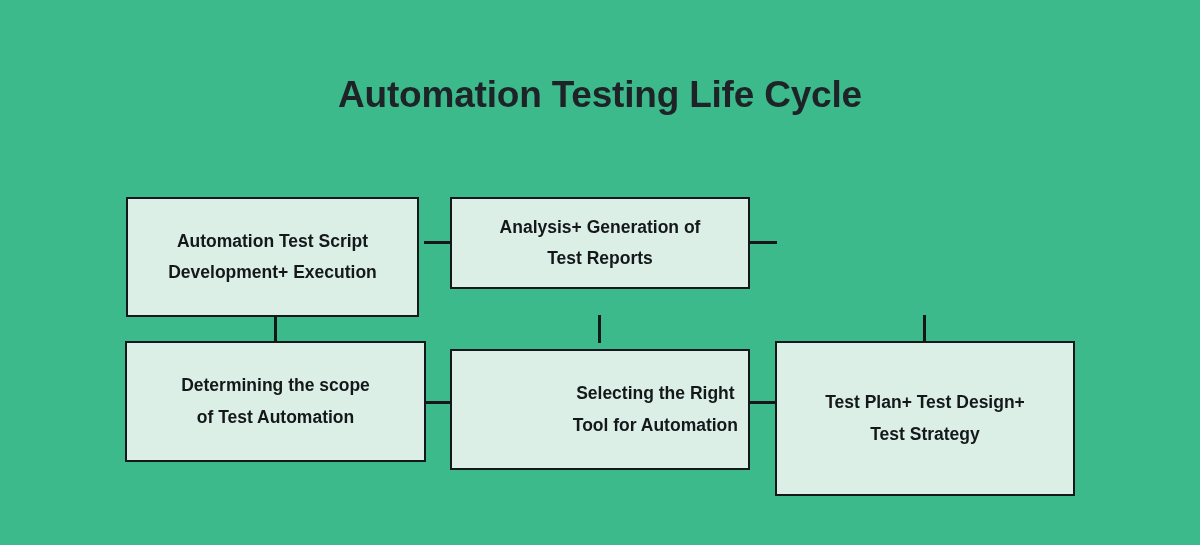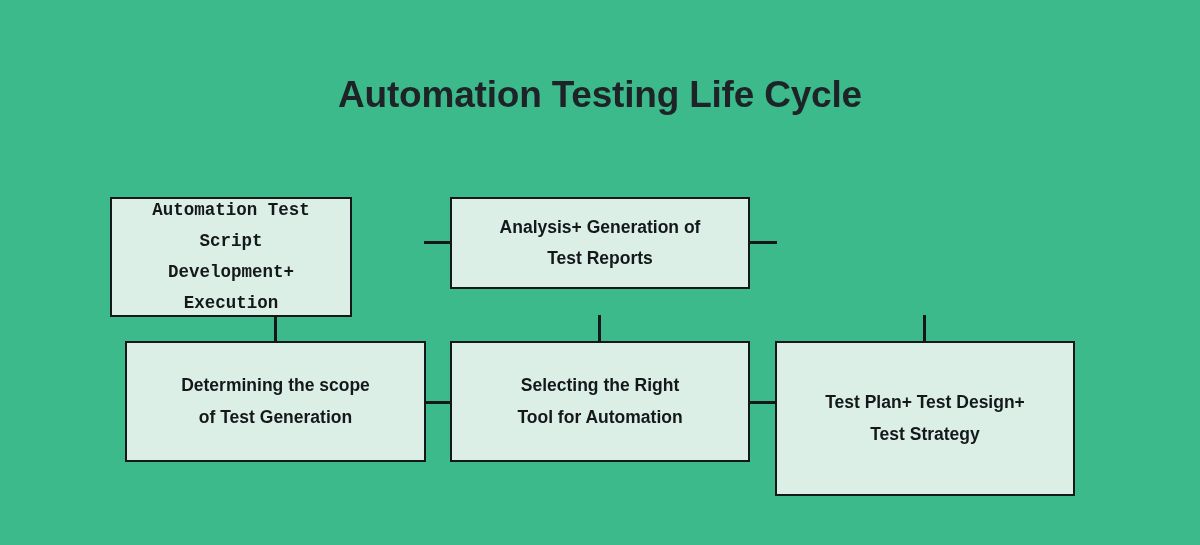--- a/index.html
+++ b/index.html
@@ -42,26 +42,26 @@
   }
   .node-label {
     font-size: 17.5px;
     font-weight: bold;
     line-height: 1.78;
     color: #14181a;
     padding: 0 10px;
     white-space: pre-line;
   }
   
-  #node-1 { left: 110px; top: 197px; width: 242px; height: 120px; font-family: Liberation Mono, monospace; }
+  #node-1 { left: 126px; top: 197px; width: 293px; height: 120px; }
   #node-2 { left: 450px; top: 197px; width: 300px; height: 92px; }
   #node-3 { left: 775px; top: 197px; width: 300px; height: 120px; }
   
   #node-4 { left: 125px; top: 341px; width: 301px; height: 121px; }
-  #node-5 { left: 450px; top: 341px; width: 300px; height: 121px; }
+  #node-5 { left: 450px; top: 349px; width: 300px; height: 121px; justify-content: flex-end; }
   #node-6 { left: 775px; top: 341px; width: 300px; height: 155px; }
 
   .connector {
     position: absolute;
     background: #14181a;
   }
   .connector.h { height: 3px; }
   .connector.v { width: 3px; }
 
   
@@ -88,21 +88,21 @@
   </div>
 
   <div class="node" id="node-2">
     <span class="node-label">Analysis+ Generation of
 Test Reports</span>
   </div>
 
 
   <div class="node" id="node-4">
     <span class="node-label">Determining the scope
-of Test Generation</span>
+of Test Automation</span>
   </div>
 
   <div class="node" id="node-5">
     <span class="node-label">Selecting the Right
 Tool for Automation</span>
   </div>
 
   <div class="node" id="node-6">
     <span class="node-label">Test Plan+ Test Design+
 Test Strategy</span>

